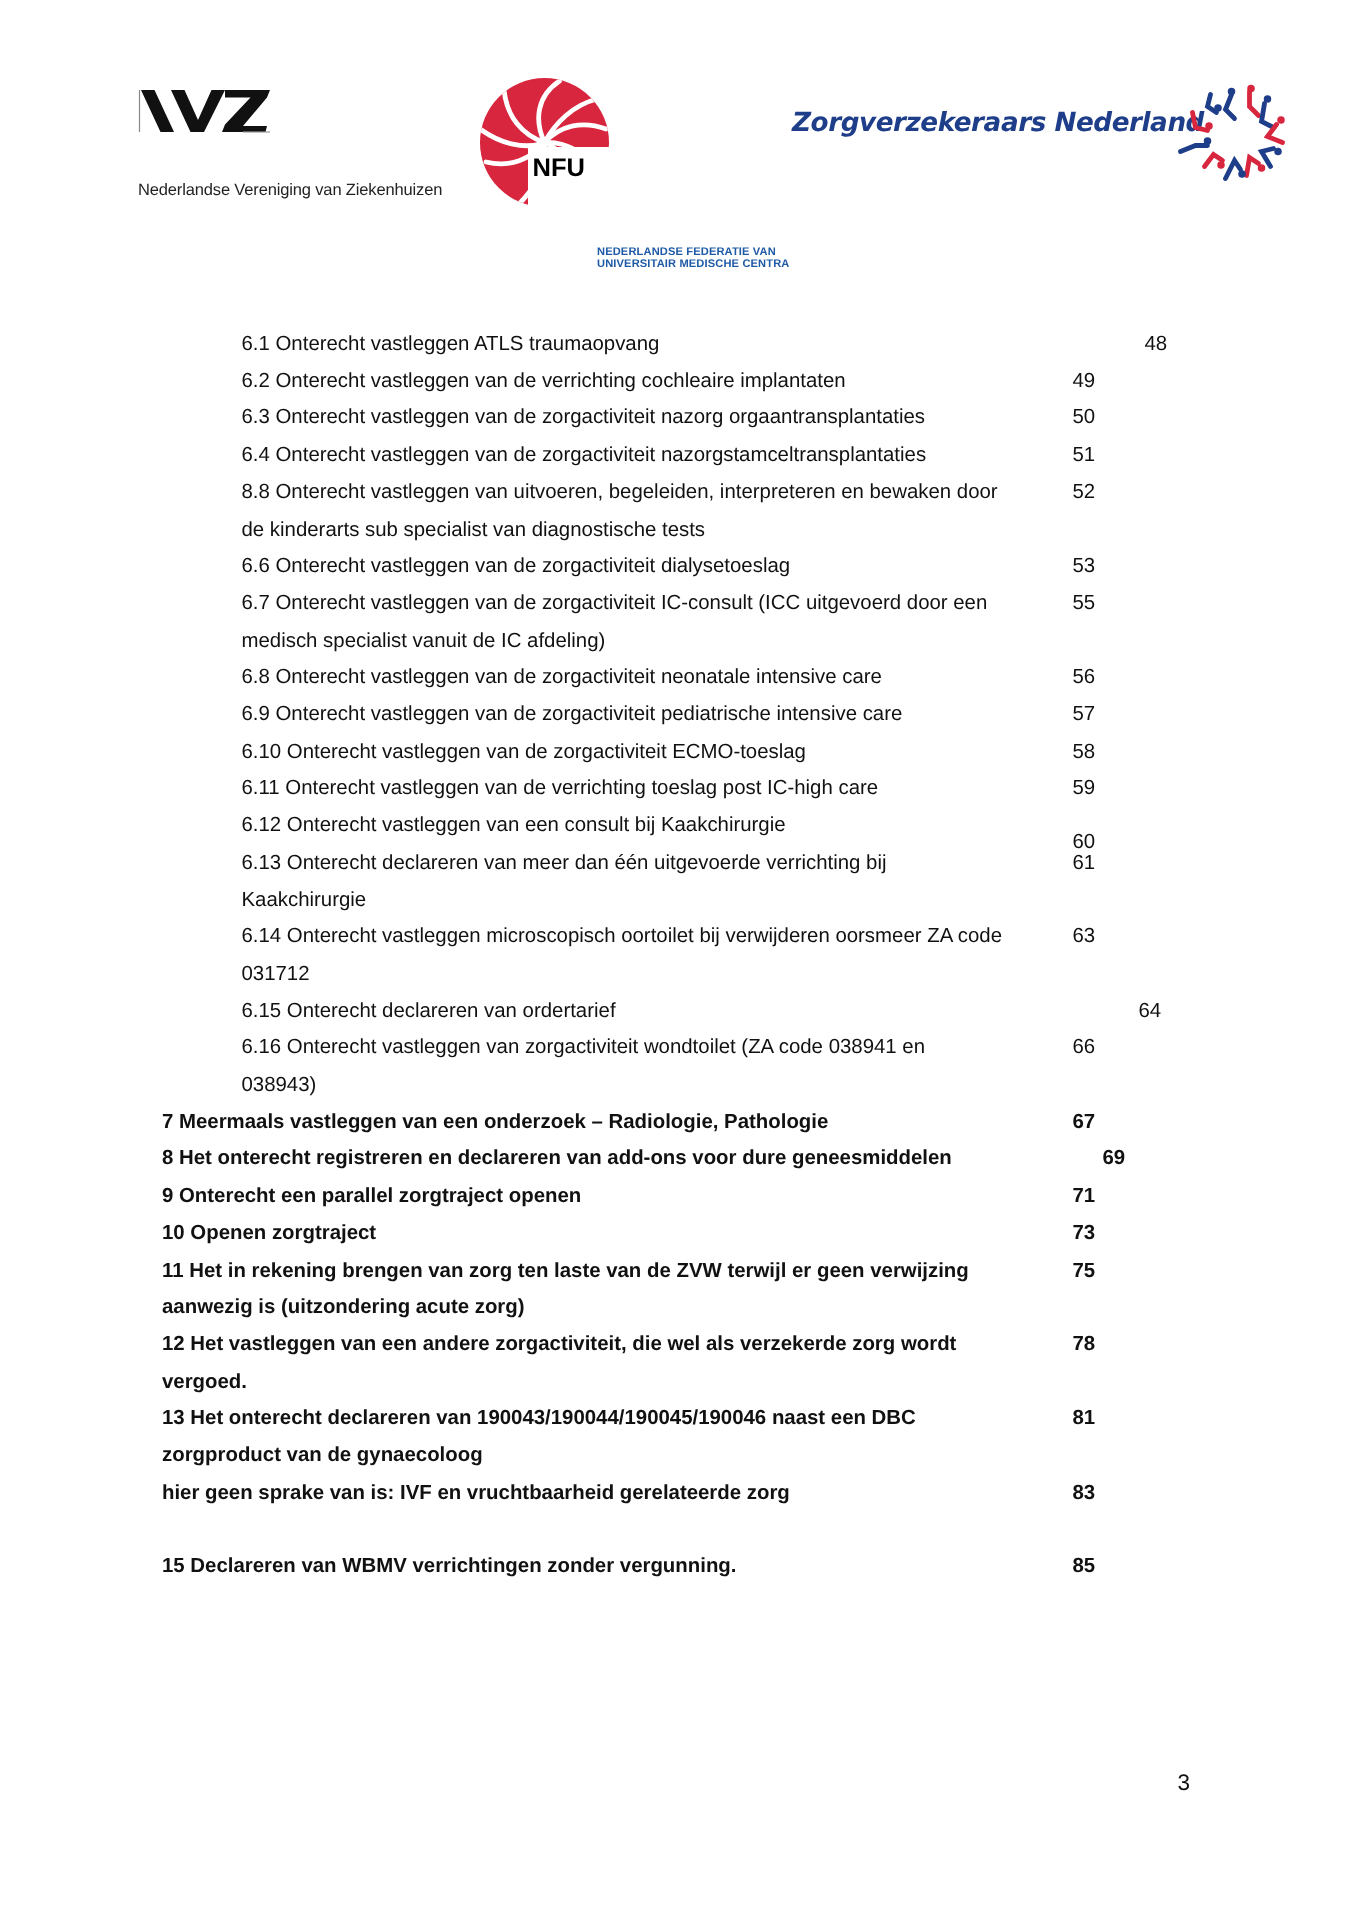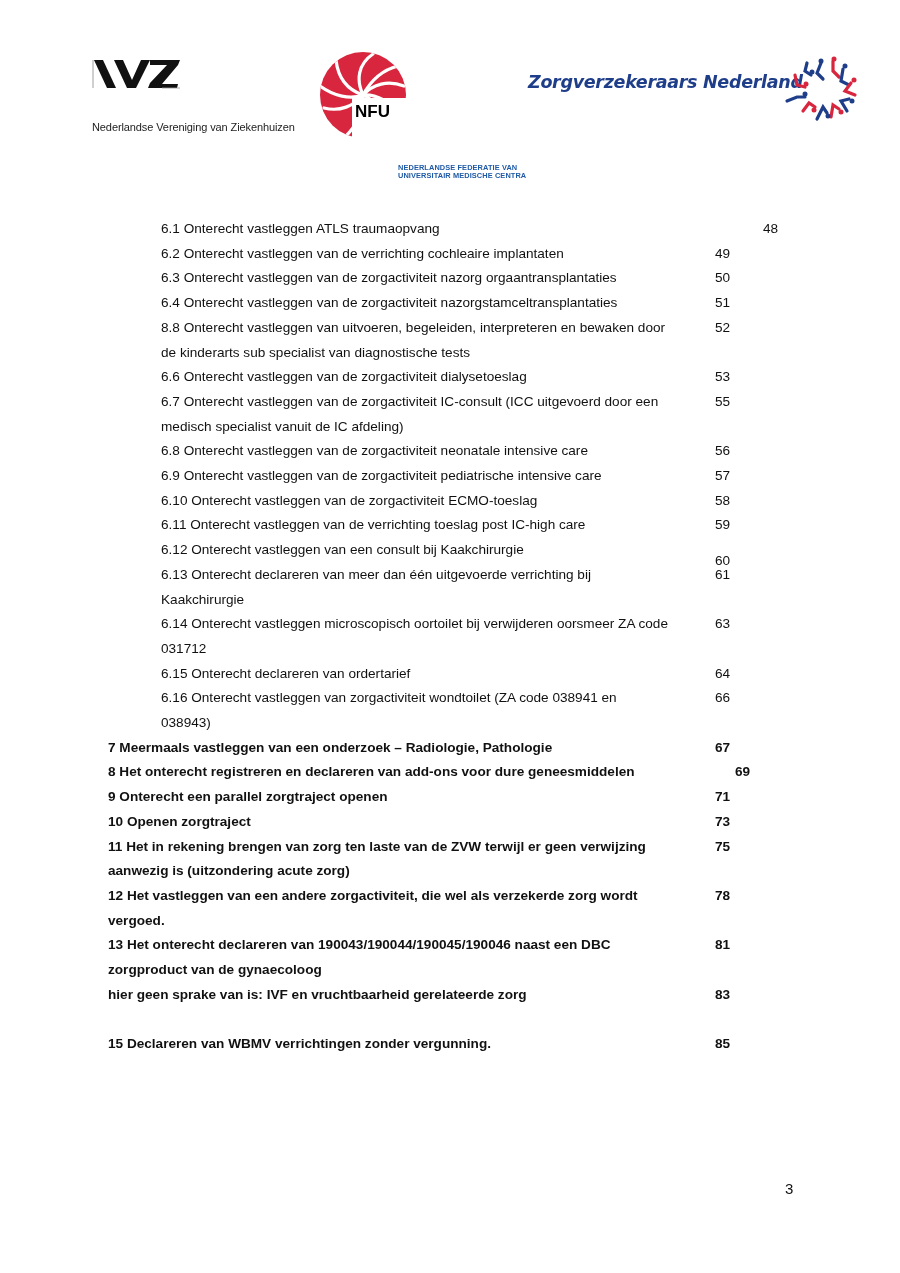--- a/index.html
+++ b/index.html
@@ -162,21 +162,21 @@
     </div>
     <div class="pg" style="top: 562.8px;">61</div>
     <div class="toc-row sub" style="top: 612.2px;">
       <span class="t">6.14 Onterecht vastleggen microscopisch oortoilet bij verwijderen oorsmeer ZA code</span>
       <span class="t">031712</span>
     </div>
     <div class="pg" style="top: 612.2px;">63</div>
     <div class="toc-row sub" style="top: 661.6px;">
       <span class="t">6.15 Onterecht declareren van ordertarief</span>
     </div>
-    <div class="pg" style="top: 661.6px;">64</div>
+    <div class="pg" style="top: 661.6px; margin-left: 44px;">64</div>
     <div class="toc-row sub" style="top: 686.3px;">
       <span class="t">6.16 Onterecht vastleggen van zorgactiviteit wondtoilet (ZA code 038941 en</span>
       <span class="t">038943)</span>
     </div>
     <div class="pg" style="top: 686.3px;">66</div>
     <div class="toc-row main" style="top: 735.7px;">
       <span class="t">7 Meermaals vastleggen van een onderzoek – Radiologie, Pathologie</span>
     </div>
     <div class="pg main-pg" style="top: 735.7px;">67</div>
     <div class="toc-row main" style="top: 760.4px;">

